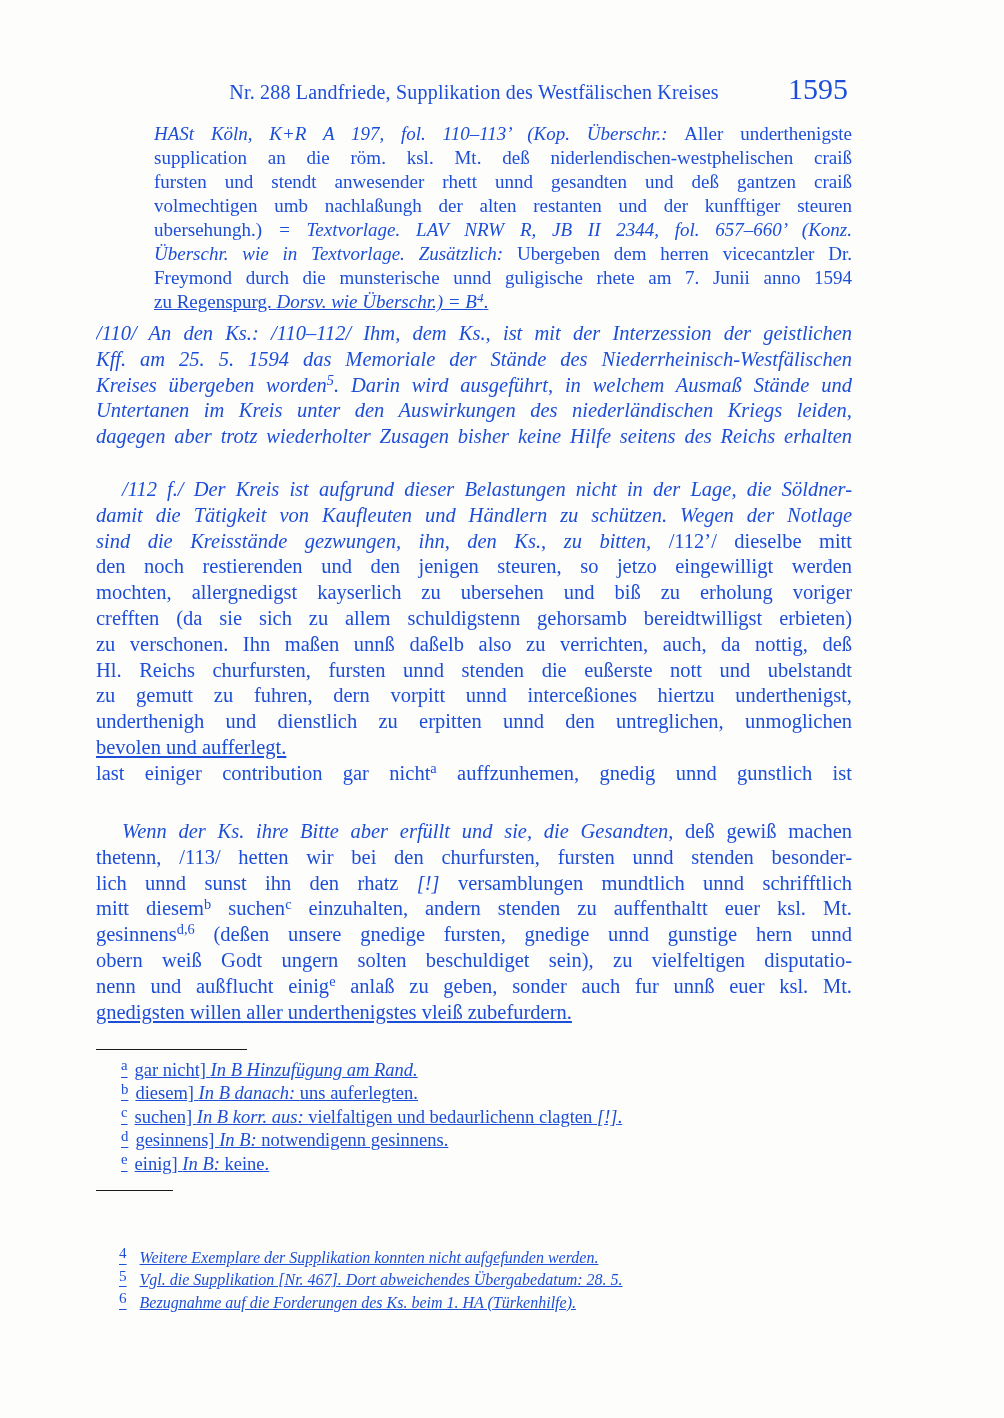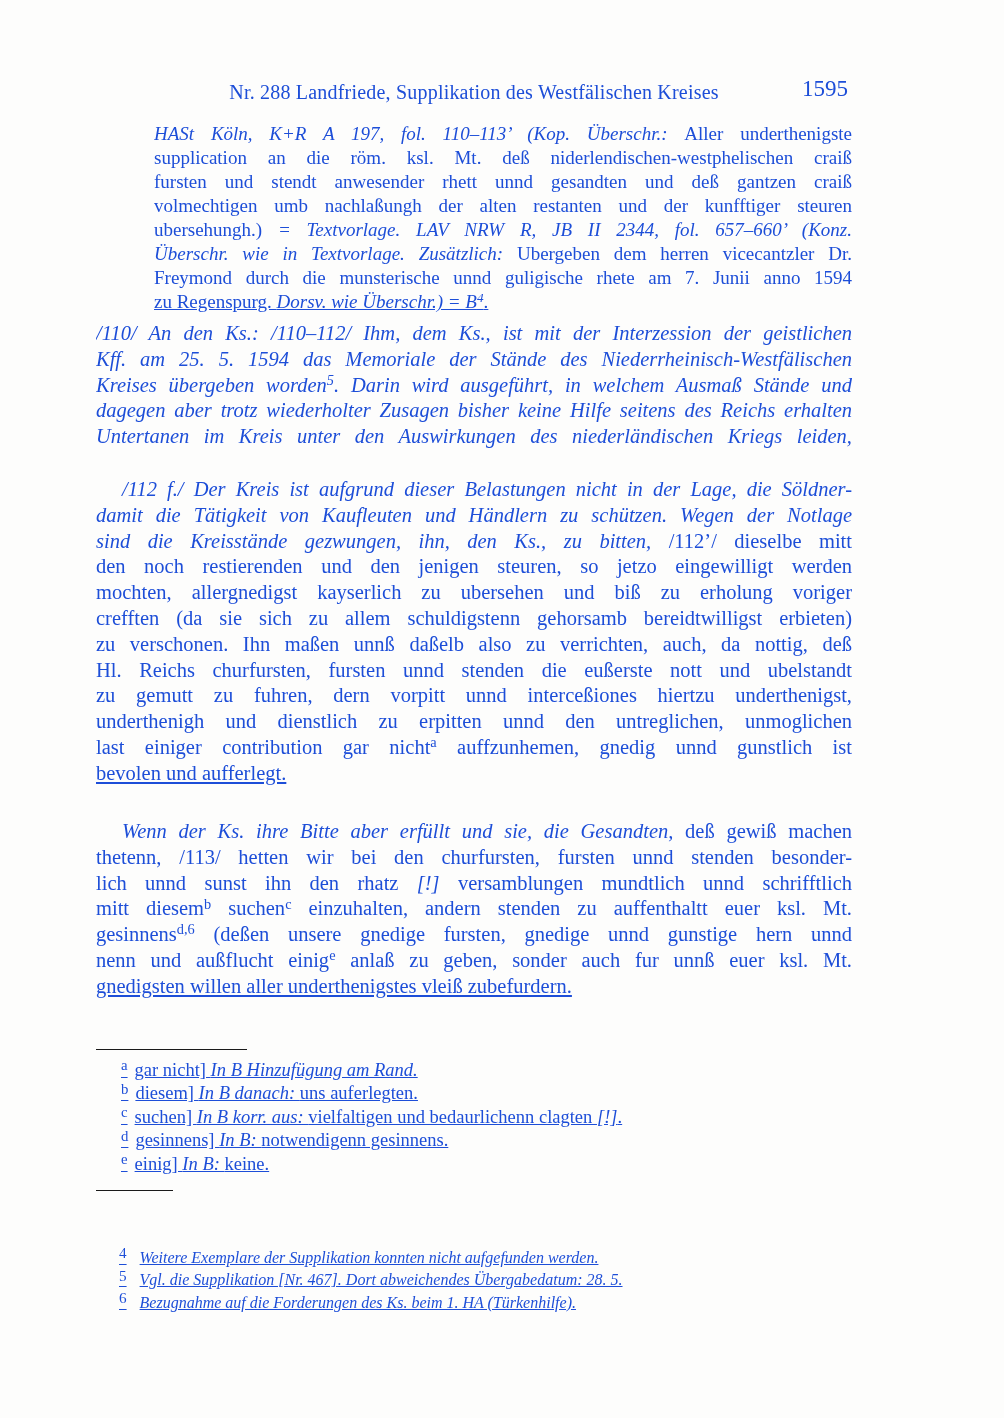--- a/index.html
+++ b/index.html
@@ -15,21 +15,21 @@
   }
   
   .runhead {
     position: absolute;
     left: 96px; top: 80px;
     width: 756px;
     font-size: 20px;
     line-height: 24px;
   }
   .rh-title { display: block; text-align: center; letter-spacing: 0.2px; }
-  .rh-page  { position: absolute; right: 4px; top: -3px; font-size: 23px; }
+  .rh-page  { position: absolute; right: 4px; top: -3px; font-size: 30px; }
 
   
   .block {
     position: absolute;
     left: 96px;
     width: 756px;
   }
   [data-name="block-source-note"] {
     top: 122px;
     padding-left: 58px;
@@ -104,43 +104,44 @@
         <div class="line" data-name="text-line"><span class="seg-r" data-name="text-segment">volmechtigen umb nachlaßungh der alten restanten und der kunfftiger steuren</span></div>
         <div class="line" data-name="text-line"><span class="seg-r" data-name="text-segment">ubersehungh.) </span><span class="seg-i" data-name="text-segment">= Textvorlage. LAV NRW R, JB II 2344, fol. 657–660’ (Konz.</span></div>
         <div class="line" data-name="text-line"><span class="seg-i" data-name="text-segment">Überschr. wie in Textvorlage. Zusätzlich: </span><span class="seg-r" data-name="text-segment">Ubergeben dem herren vicecantzler Dr.</span></div>
         <div class="line" data-name="text-line"><span class="seg-r" data-name="text-segment">Freymond durch die munsterische unnd guligische rhete am 7. Junii anno 1594</span></div>
         <div class="line last" data-name="text-line"><span class="seg-r" data-name="text-segment">zu Regenspurg. </span><span class="seg-i" data-name="text-segment">Dorsv. wie Überschr.) = B</span><span class="seg-si" data-name="superscript-marker">4</span><span class="seg-r" data-name="text-segment">.</span></div>
       </div>
       <div class="block" data-name="block-summary">
         <div class="line" data-name="text-line"><span class="seg-i" data-name="text-segment">/110/ An den Ks.: /110–112/ Ihm, dem Ks., ist mit der Interzession der geistlichen</span></div>
         <div class="line" data-name="text-line"><span class="seg-i" data-name="text-segment">Kff. am 25. 5. 1594 das Memoriale der Stände des Niederrheinisch-Westfälischen</span></div>
         <div class="line" data-name="text-line"><span class="seg-i" data-name="text-segment">Kreises übergeben worden</span><span class="seg-si" data-name="superscript-marker">5</span><span class="seg-i" data-name="text-segment">. Darin wird ausgeführt, in welchem Ausmaß Stände und</span></div>
+        <div class="line" data-name="text-line"><span class="seg-i" data-name="text-segment">Untertanen im Kreis unter den Auswirkungen des niederländischen Kriegs leiden,</span></div>
         <div class="line" data-name="text-line"><span class="seg-i" data-name="text-segment">dagegen aber trotz wiederholter Zusagen bisher keine Hilfe seitens des Reichs erhalten</span></div>
-        <div class="line" data-name="text-line"><span class="seg-i" data-name="text-segment">Untertanen im Kreis unter den Auswirkungen des niederländischen Kriegs leiden,</span></div>
       </div>
       <div class="block" data-name="block-petition">
         <div class="line indented" data-name="text-line"><span class="seg-i" data-name="text-segment">/112 f./ Der Kreis ist aufgrund dieser Belastungen nicht in der Lage, die Söldner-</span></div>
         <div class="line" data-name="text-line"><span class="seg-i" data-name="text-segment">damit die Tätigkeit von Kaufleuten und Händlern zu schützen. Wegen der Notlage</span></div>
         <div class="line" data-name="text-line"><span class="seg-i" data-name="text-segment">sind die Kreisstände gezwungen, ihn, den Ks., zu bitten, </span><span class="seg-r" data-name="text-segment">/112’/ dieselbe mitt</span></div>
         <div class="line" data-name="text-line"><span class="seg-r" data-name="text-segment">den noch restierenden und den jenigen steuren, so jetzo eingewilligt werden</span></div>
         <div class="line" data-name="text-line"><span class="seg-r" data-name="text-segment">mochten, allergnedigst kayserlich zu ubersehen und biß zu erholung voriger</span></div>
         <div class="line" data-name="text-line"><span class="seg-r" data-name="text-segment">crefften (da sie sich zu allem schuldigstenn gehorsamb bereidtwilligst erbieten)</span></div>
         <div class="line" data-name="text-line"><span class="seg-r" data-name="text-segment">zu verschonen. Ihn maßen unnß daßelb also zu verrichten, auch, da nottig, deß</span></div>
         <div class="line" data-name="text-line"><span class="seg-r" data-name="text-segment">Hl. Reichs churfursten, fursten unnd stenden die eußerste nott und ubelstandt</span></div>
         <div class="line" data-name="text-line"><span class="seg-r" data-name="text-segment">zu gemutt zu fuhren, dern vorpitt unnd interceßiones hiertzu underthenigst,</span></div>
         <div class="line" data-name="text-line"><span class="seg-r" data-name="text-segment">underthenigh und dienstlich zu erpitten unnd den untreglichen, unmoglichen</span></div>
+        <div class="line last" data-name="text-line"><span class="seg-r" data-name="text-segment">bevolen und aufferlegt.</span></div>
         <div class="line" data-name="text-line"><span class="seg-r" data-name="text-segment">last einiger contribution gar nicht</span><span class="seg-sr" data-name="superscript-marker">a</span><span class="seg-r" data-name="text-segment"> auffzunhemen, gnedig unnd gunstlich ist</span></div>
-        <div class="line last" data-name="text-line"><span class="seg-r" data-name="text-segment">bevolen und aufferlegt.</span></div>
       </div>
       <div class="block" data-name="block-closing">
         <div class="line indented" data-name="text-line"><span class="seg-i" data-name="text-segment">Wenn der Ks. ihre Bitte aber erfüllt und sie, die Gesandten, </span><span class="seg-r" data-name="text-segment">deß gewiß machen</span></div>
         <div class="line" data-name="text-line"><span class="seg-r" data-name="text-segment">thetenn, /113/ hetten wir bei den churfursten, fursten unnd stenden besonder-</span></div>
         <div class="line" data-name="text-line"><span class="seg-r" data-name="text-segment">lich unnd sunst ihn den rhatz </span><span class="seg-i" data-name="text-segment">[!]</span><span class="seg-r" data-name="text-segment"> versamblungen mundtlich unnd schrifftlich</span></div>
         <div class="line" data-name="text-line"><span class="seg-r" data-name="text-segment">mitt diesem</span><span class="seg-sr" data-name="superscript-marker">b</span><span class="seg-r" data-name="text-segment"> suchen</span><span class="seg-sr" data-name="superscript-marker">c</span><span class="seg-r" data-name="text-segment"> einzuhalten, andern stenden zu auffenthaltt euer ksl. Mt.</span></div>
         <div class="line" data-name="text-line"><span class="seg-r" data-name="text-segment">gesinnens</span><span class="seg-sr" data-name="superscript-marker">d,6</span><span class="seg-r" data-name="text-segment"> (deßen unsere gnedige fursten, gnedige unnd gunstige hern unnd</span></div>
+        <div class="line" data-name="text-line"><span class="seg-r" data-name="text-segment">obern weiß Godt ungern solten beschuldiget sein), zu vielfeltigen disputatio-</span></div>
         <div class="line" data-name="text-line"><span class="seg-r" data-name="text-segment">nenn und außflucht einig</span><span class="seg-sr" data-name="superscript-marker">e</span><span class="seg-r" data-name="text-segment"> anlaß zu geben, sonder auch fur unnß euer ksl. Mt.</span></div>
         <div class="line last" data-name="text-line"><span class="seg-r" data-name="text-segment">gnedigsten willen aller underthenigstes vleiß zubefurdern.</span></div>
       </div>
       <div class="block" data-name="block-footnotes-letters">
         <div class="line last" data-name="text-line"><span class="seg-fl" data-name="superscript-marker">a</span><span class="seg-r" data-name="text-segment">gar nicht] </span><span class="seg-i" data-name="text-segment">In B Hinzufügung am Rand.</span></div>
         <div class="line last" data-name="text-line"><span class="seg-fl" data-name="superscript-marker">b</span><span class="seg-r" data-name="text-segment">diesem] </span><span class="seg-i" data-name="text-segment">In B danach: </span><span class="seg-r" data-name="text-segment">uns auferlegten.</span></div>
         <div class="line last" data-name="text-line"><span class="seg-fl" data-name="superscript-marker">c</span><span class="seg-r" data-name="text-segment">suchen] </span><span class="seg-i" data-name="text-segment">In B korr. aus: </span><span class="seg-r" data-name="text-segment">vielfaltigen und bedaurlichenn clagten </span><span class="seg-i" data-name="text-segment">[!]</span><span class="seg-r" data-name="text-segment">.</span></div>
         <div class="line last" data-name="text-line"><span class="seg-fl" data-name="superscript-marker">d</span><span class="seg-r" data-name="text-segment">gesinnens] </span><span class="seg-i" data-name="text-segment">In B: </span><span class="seg-r" data-name="text-segment">notwendigenn gesinnens.</span></div>
         <div class="line last" data-name="text-line"><span class="seg-fl" data-name="superscript-marker">e</span><span class="seg-r" data-name="text-segment">einig] </span><span class="seg-i" data-name="text-segment">In B: </span><span class="seg-r" data-name="text-segment">keine.</span></div>
       </div>

